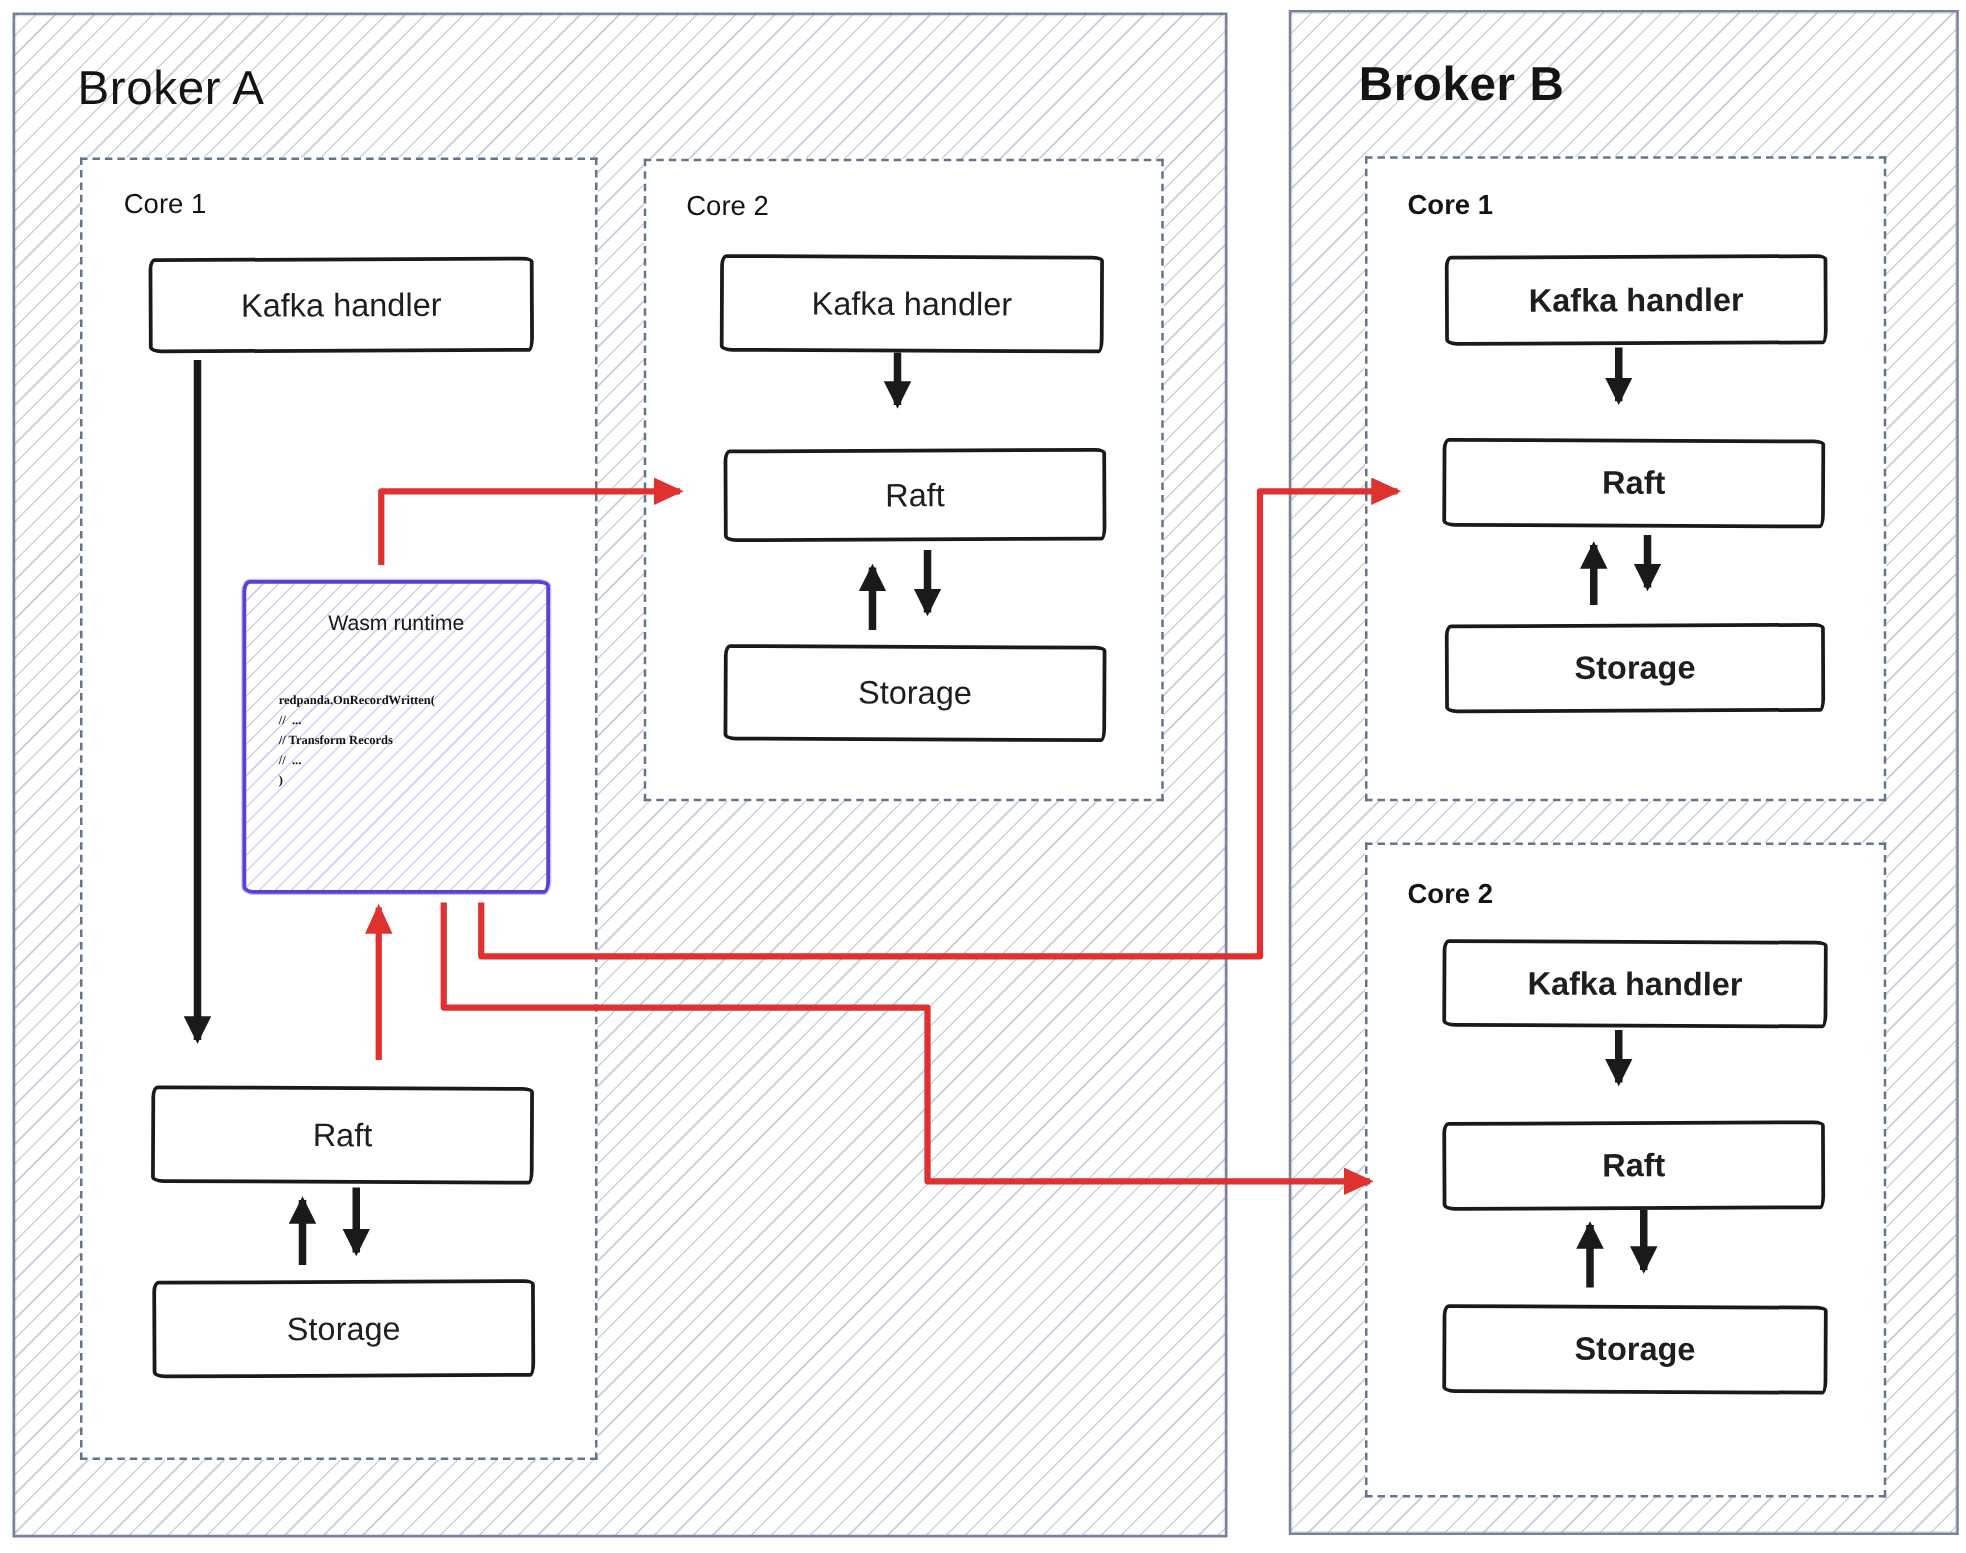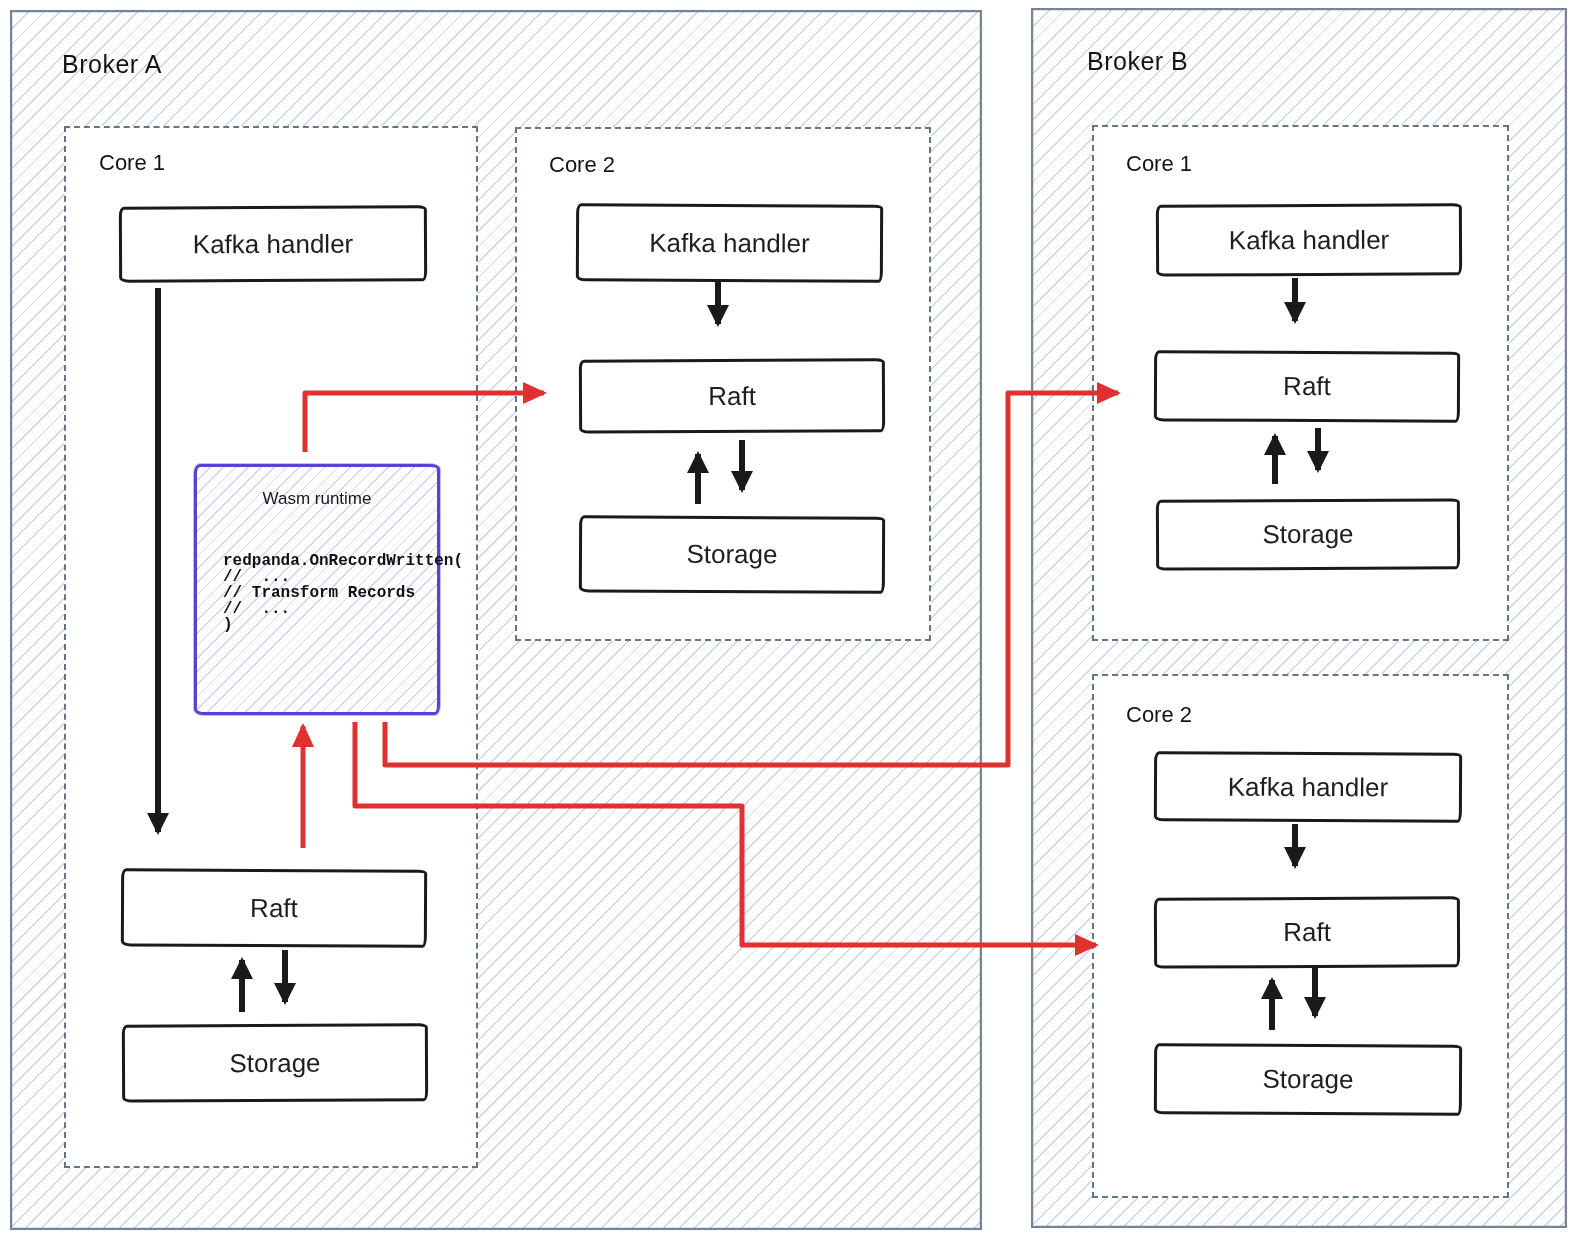--- a/index.html
+++ b/index.html
@@ -15,21 +15,21 @@
     position:absolute;
     border:2px solid #76839a;
     background-color:#ffffff;
     background-image:repeating-linear-gradient(135deg,
       rgba(148,162,184,0.45) 0px, rgba(148,162,184,0.45) 1.3px,
       transparent 1.3px, transparent 11px);
     box-shadow:inset 0 0 0 1px rgba(118,131,154,0.25);
   }
   .broker-label{
     position:absolute;
-    font-size:25px;
+    font-size:38px;
     letter-spacing:0.5px;
     color:#141414;
     white-space:nowrap;
   }
   .core{
     position:absolute;
     border:2px dashed #64748b;
     background:#ffffff;
   }
   .core-label{
@@ -63,22 +63,22 @@
     position:absolute;
     left:0;right:0;top:22px;
     text-align:center;
     font-size:17px;
     color:#161616;
   }
   .wasm-code{
     position:absolute;
     left:26px;top:86px;
     margin:0;
-    font-family:Liberation Mono, monospace;
-    font-size:16px;
+    font-family:Liberation Serif, serif;
+    font-size:10px;
     line-height:16px;
     font-weight:700;
     color:#111111;
     white-space:pre;
   }
   #connector-layer{
     position:absolute;left:0;top:0;
     pointer-events:none;
     z-index:10;
   }
@@ -126,21 +126,21 @@
       <div class="node tilt-a" style="left:62px;top:230px;width:300px;height:68px;">
         <span>Raft</span>
       </div>
 
       <div class="node tilt-b" style="left:62px;top:387px;width:300px;height:71px;">
         <span>Storage</span>
       </div>
     </div>
   </div>
 
-  <div class="broker" style="left:1031px;top:8px;width:532px;height:1216px;">
+  <div class="broker" style="left:1031px;top:8px;width:532px;height:1216px;font-weight:bold;">
     <div class="broker-label" style="left:54px;top:37px;">Broker B</div>
 
     <div class="core" style="left:59px;top:115px;width:413px;height:512px;">
       <div class="core-label" style="left:32px;top:24px;">Core 1</div>
 
       <div class="node tilt-a" style="left:62px;top:77px;width:300px;height:66px;">
         <span>Kafka handler</span>
       </div>
 
       <div class="node tilt-b" style="left:60px;top:224px;width:300px;height:65px;">

